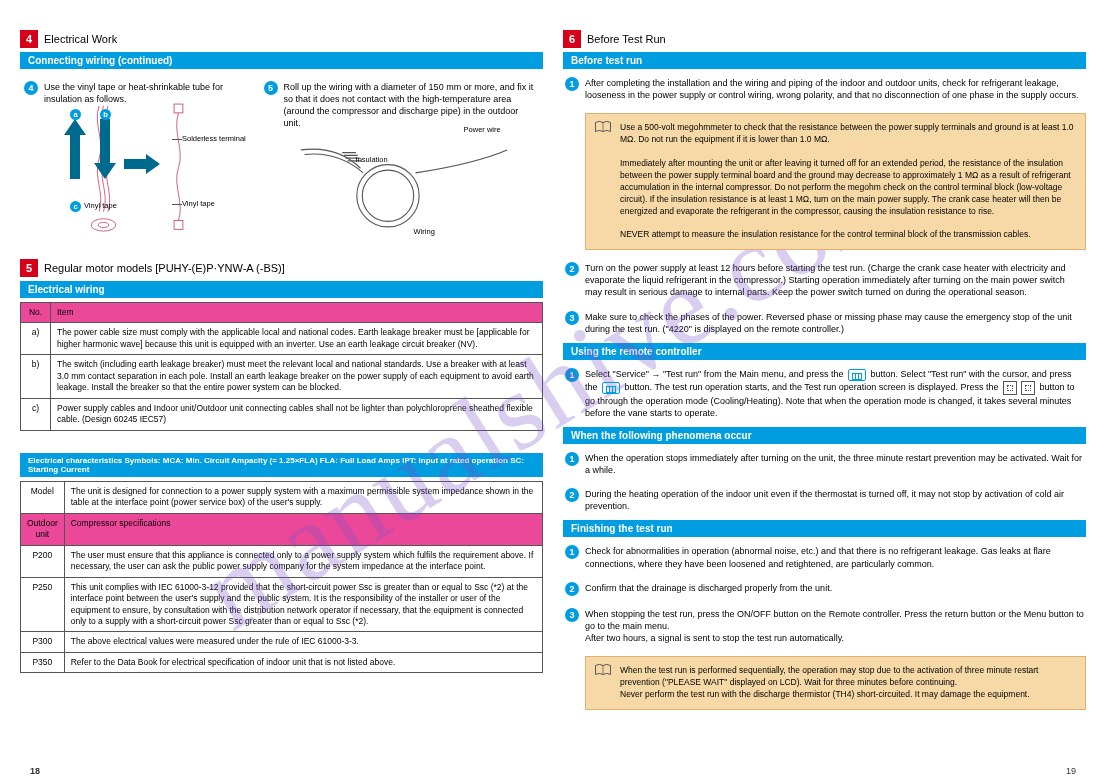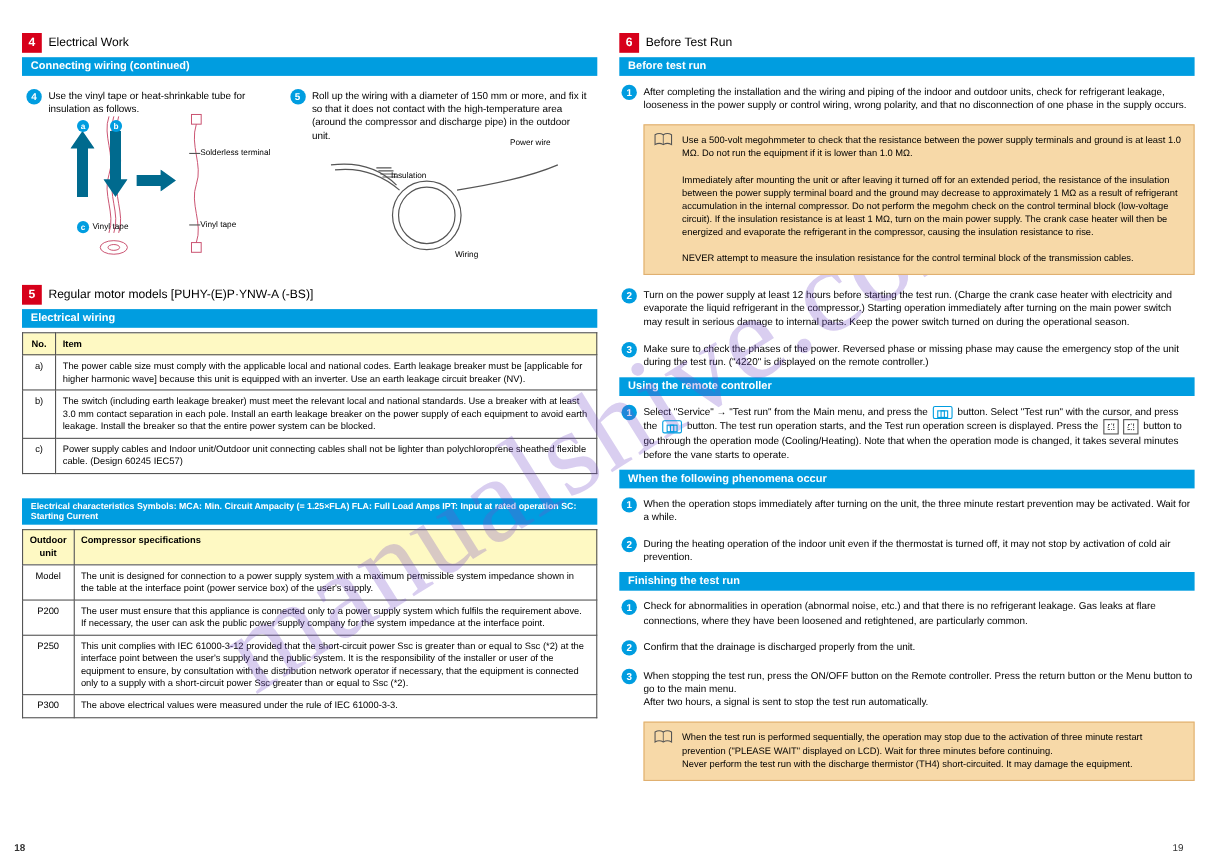--- a/index.html
+++ b/index.html
@@ -16,37 +16,37 @@
   .bullet { width: 14px; height: 14px; border-radius: 50%; background: #009de0; color: #fff; display: flex; align-items: center; justify-content: center; font-size: 9px; font-weight: bold; flex: 0 0 14px; }
   .bullet.sm { width: 11px; height: 11px; font-size: 7.5px; flex: 0 0 11px; }
   .step-text { flex: 1; line-height: 1.35; }
 
   .note-box { background: #f7d9a8; border: 1px solid #e0b070; margin: 4px 0 4px 22px; padding: 8px 10px 8px 34px; position: relative; font-size: 8.5px; line-height: 1.4; }
   .note-icon { position: absolute; left: 8px; top: 6px; width: 18px; height: 14px; }
   .note-icon svg { width: 100%; height: 100%; }
 
   table { border-collapse: collapse; width: 100%; font-size: 8.5px; }
   th, td { border: 1px solid #555; padding: 4px 6px; vertical-align: top; line-height: 1.35; text-align: left; }
-  th { background: #fef9c3; font-weight: bold; }
+  th { background: #ec4899; font-weight: normal; }
   .col-no { width: 30px; text-align: center; }
 
   .diagram-zone { display: flex; gap: 10px; padding: 6px 4px; }
   .diag-left { flex: 1; position: relative; height: 170px; }
   .diag-right { flex: 1.2; position: relative; height: 170px; }
 
   .inline-icon { display: inline-block; width: 18px; height: 12px; border: 1px solid #009de0; border-radius: 2px; vertical-align: middle; position: relative; margin: 0 2px; }
   .inline-icon::before { content: ""; position: absolute; }
   .inline-icon.pair::before { left:3px; top:3px; width:5px; height:5px; border:1px solid #009de0; }
   .inline-icon.pair::after { content: ""; position: absolute; right:3px; top:3px; width:5px; height:5px; border:1px solid #009de0; }
   .dot-icon { display:inline-block; width:14px; height:14px; border:1px solid #555; vertical-align:middle; position:relative; margin:0 2px; }
   .dot-icon::before { content:""; position:absolute; left:3px; top:3px; right:3px; bottom:3px; border:1px dotted #555; }
 
   .watermark { position: absolute; left: 50%; top: 50%; transform: translate(-50%, -52%) rotate(-32deg); font-size: 110px; color: rgba(120,80,200,0.28); font-weight: 400; letter-spacing: 2px; pointer-events: none; white-space: nowrap; font-family: Georgia, serif; }
   .page-num { position: absolute; bottom: 6px; font-size: 9px; color: #333; }
-  .page-num.left { left: 13px; font-weight: bold; }
+  .page-num.left { left: 30px; font-weight: bold; }
   .page-num.right { right: 30px; }
 
   .label-txt { font-size: 7.5px; position: absolute; white-space: nowrap; }
   .leader { position: absolute; background: #555; height: 1px; }
 
   
   .big-arrow { position:absolute; width:22px; height:60px; }
   .big-arrow svg { width:100%; height:100%; }
   .right-arrow { position:absolute; width:36px; height:20px; }
 </style>
@@ -159,38 +159,42 @@
             <td>Power supply cables and Indoor unit/Outdoor unit connecting cables shall not be lighter than polychloroprene sheathed flexible cable. (Design 60245 IEC57)</td>
           </tr>
     </tbody>
       </table>
 
     <div class="blue-bar" style="font-size:8px;margin-top:18px;">Electrical characteristics  Symbols: MCA: Min. Circuit Ampacity (= 1.25×FLA)  FLA: Full Load Amps  IPT: Input at rated operation  SC: Starting Current</div>
 
     <table>
       <tbody>
           <tr>
+            <td class="col-no">Model</td>
+            <td>The unit is designed for connection to a power supply system with a maximum permissible system impedance shown in the table at the interface point (power service box) of the user's supply.</td>
+          </tr>
+      <tr>
             <th class="col-no">Outdoor unit</th>
             <th>Compressor specifications</th>
           </tr>
       <tr>
-            <td class="col-no">Model</td>
-            <td>The unit is designed for connection to a power supply system with a maximum permissible system impedance shown in the table at the interface point (power service box) of the user's supply.</td>
-          </tr>
-      <tr>
             <td class="col-no">P200</td>
             <td>The user must ensure that this appliance is connected only to a power supply system which fulfils the requirement above. If necessary, the user can ask the public power supply company for the system impedance at the interface point.</td>
           </tr>
       <tr>
             <td class="col-no">P250</td>
             <td>This unit complies with IEC 61000-3-12 provided that the short-circuit power Ssc is greater than or equal to Ssc (*2) at the interface point between the user's supply and the public system. It is the responsibility of the installer or user of the equipment to ensure, by consultation with the distribution network operator if necessary, that the equipment is connected only to a supply with a short-circuit power Ssc greater than or equal to Ssc (*2).</td>
           </tr>
       <tr>
             <td class="col-no">P300</td>
             <td>The above electrical values were measured under the rule of IEC 61000-3-3.</td>
+          </tr>
+      <tr>
+            <td class="col-no">P350</td>
+            <td>Refer to the Data Book for electrical specification of indoor unit that is not listed above.</td>
           </tr>
     </tbody>
       </table>
   </div>
 
   <div class="col">
 
     <div class="section-header">
       <div class="red-sq">6</div>
       <div class="section-title">Before Test Run</div>

